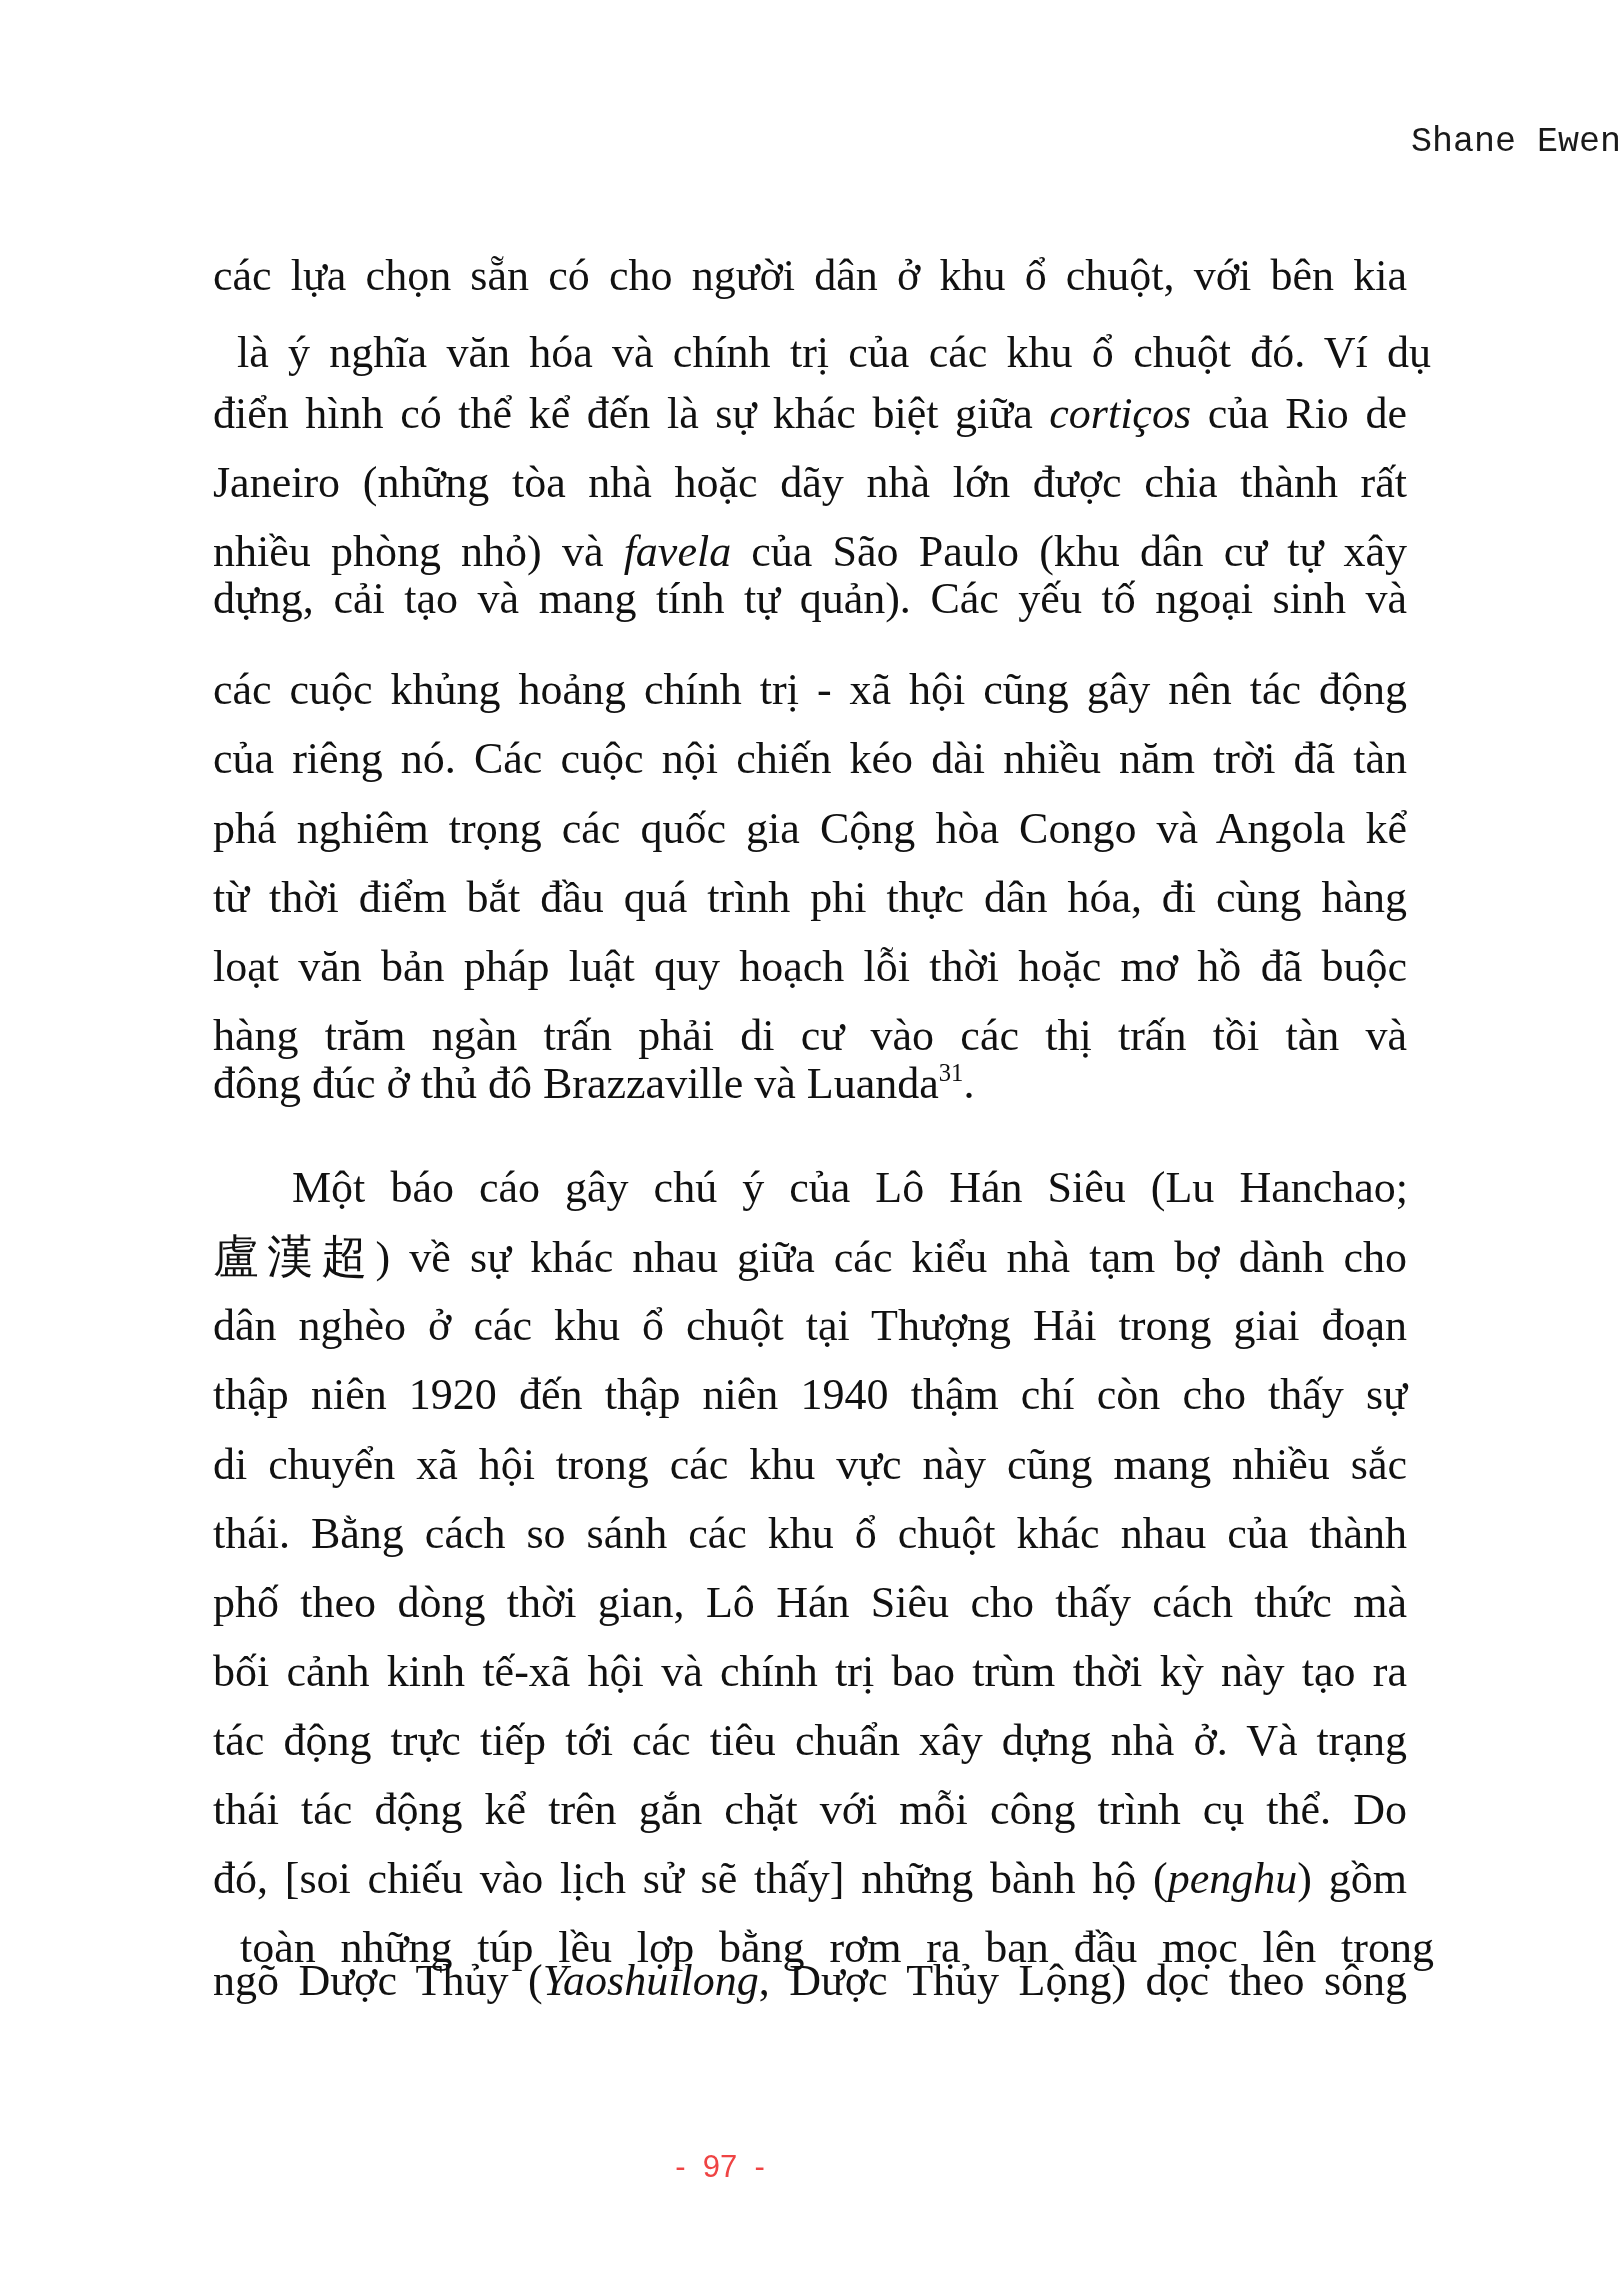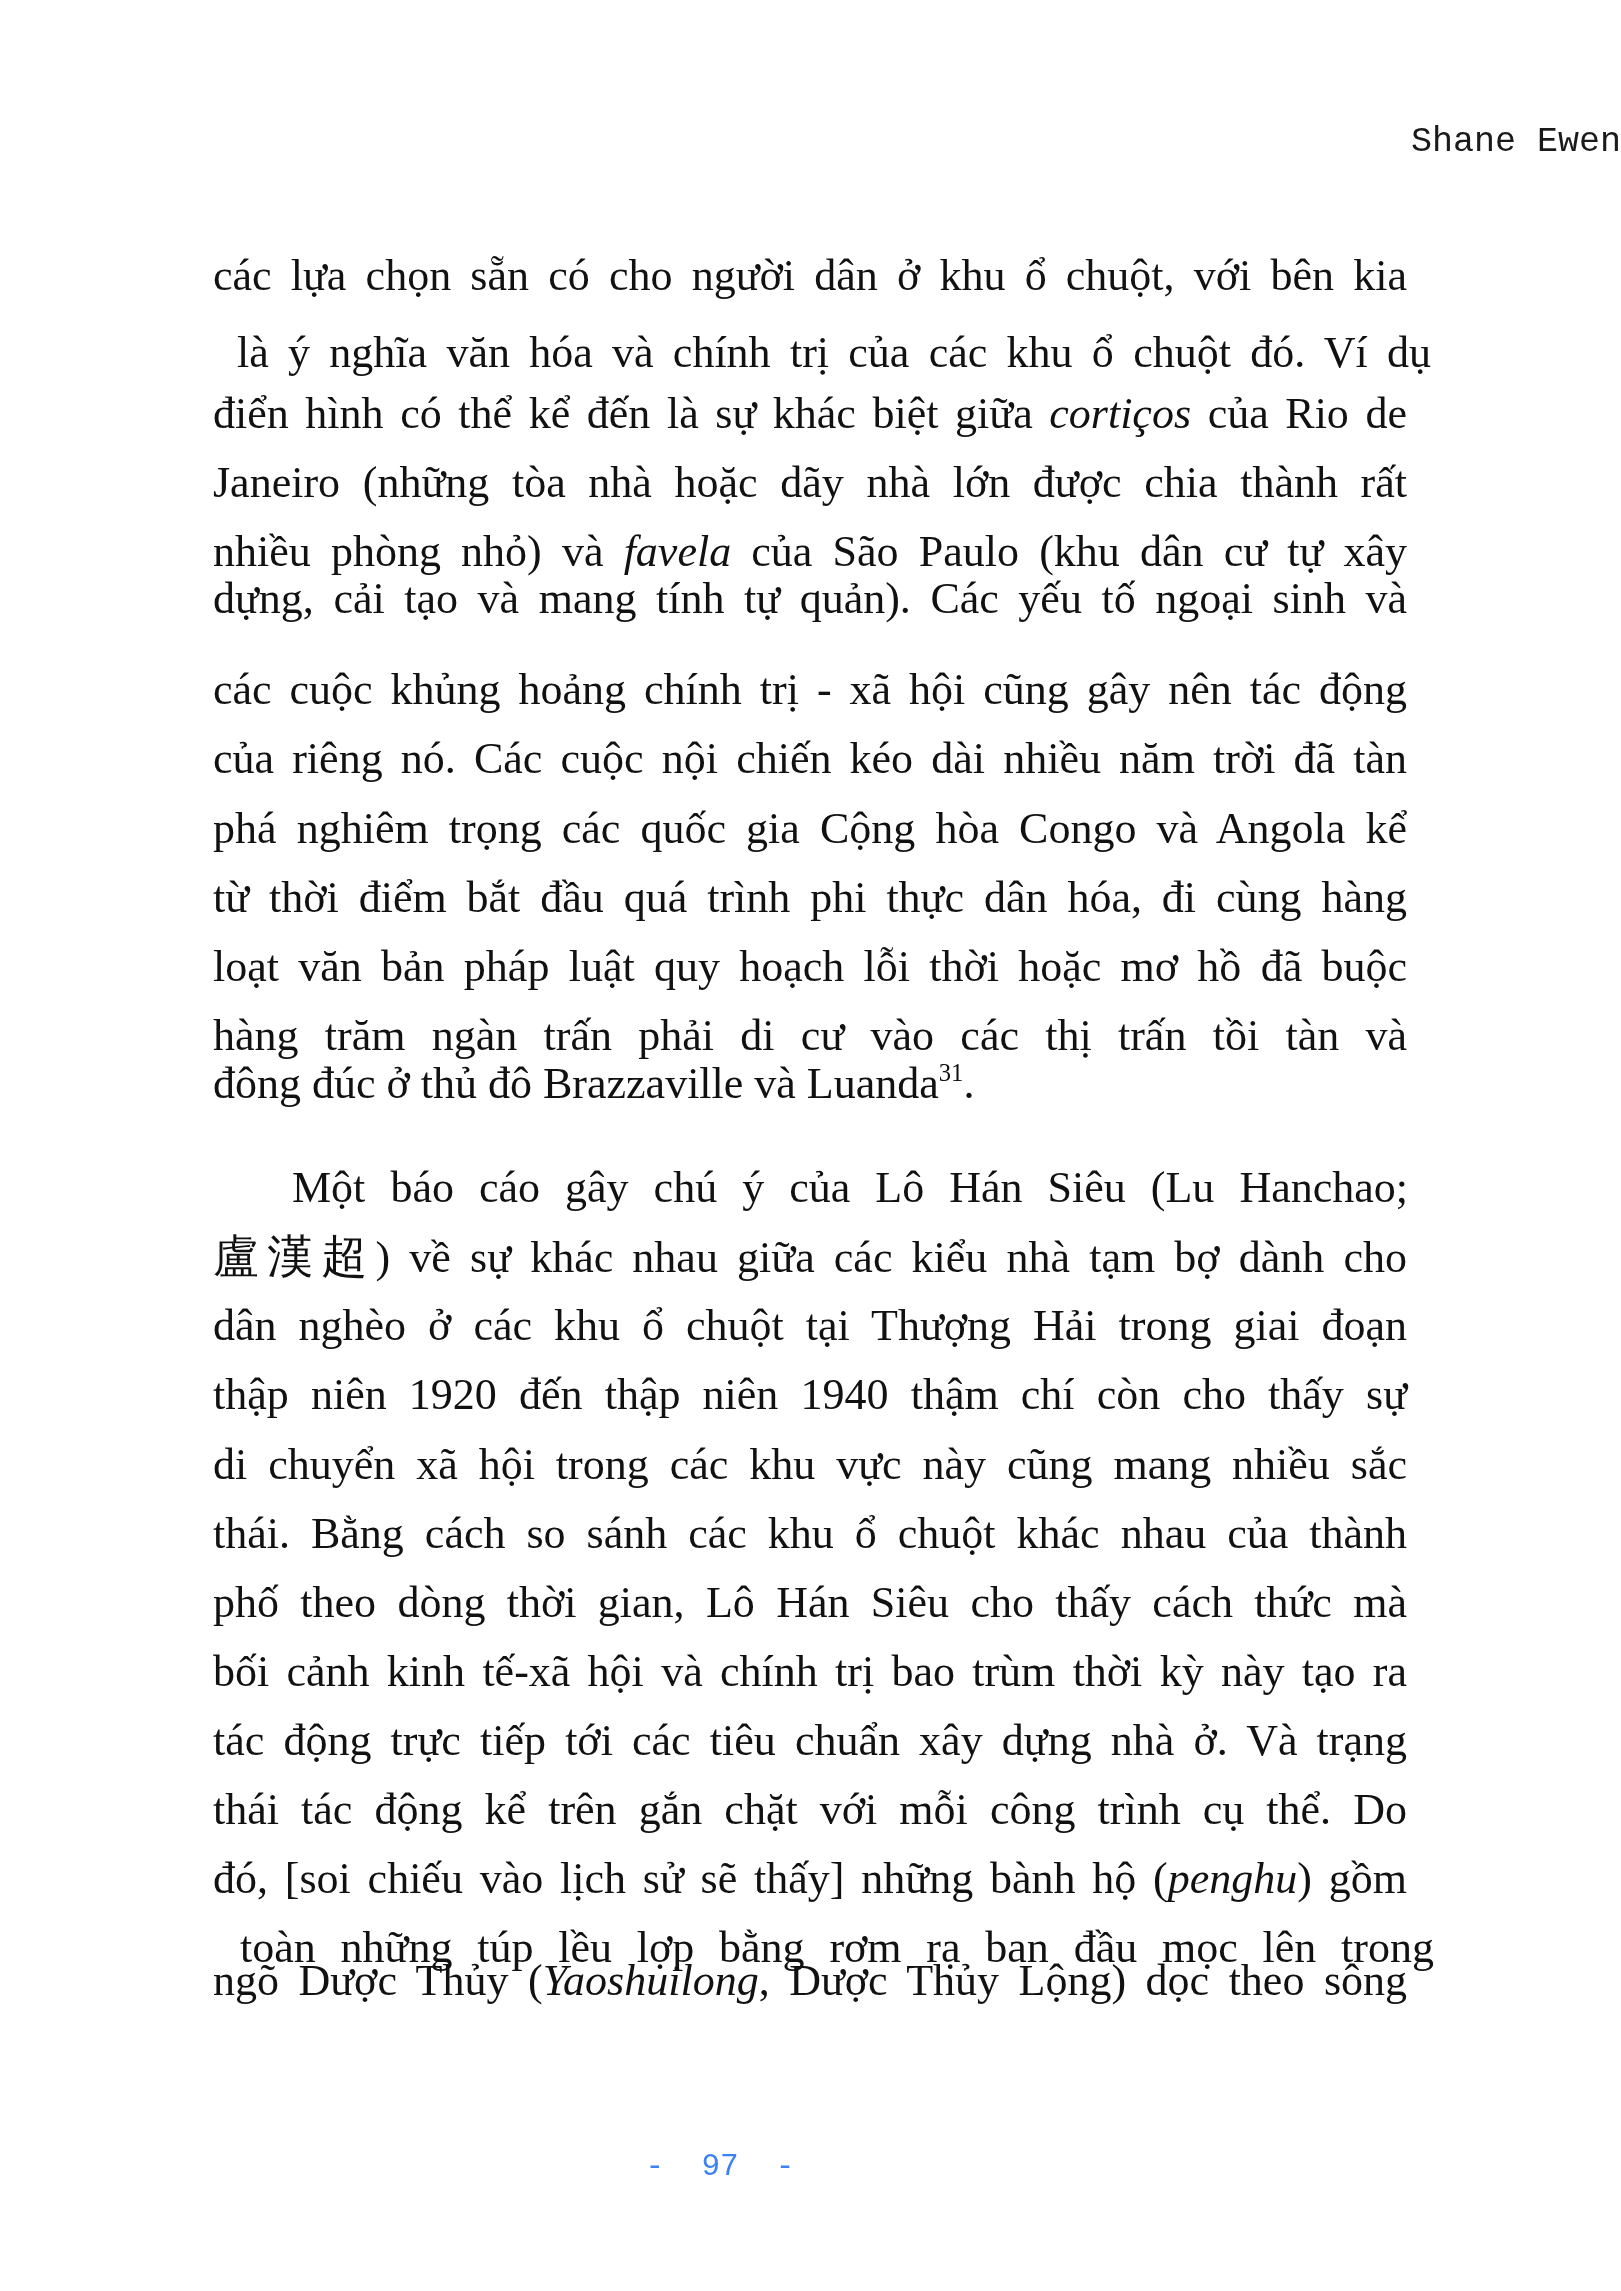--- a/index.html
+++ b/index.html
@@ -22,22 +22,22 @@
     text-align: justify; text-align-last: justify;
   }
   .line.last { text-align: left; text-align-last: left; }
   .line.indent { left: 79px; width: 1116px; }
   .line i { }
   .line sup { font-size: 24.6px; line-height: 0; vertical-align: 17px; }
   .cjk { font-family: "DejaVu Sans", sans-serif; font-size: 46px; }
   .folio {
     position: absolute; left: 0; width: 1440px; top: 2148px;
     text-align: center;
-    font-family: Liberation Mono, monospace;
-    font-size: 31px; line-height: 38px; color: #3b82f6;
+    font-family: Liberation Sans, sans-serif;
+    font-size: 31px; line-height: 38px; color: #ef4444;
     white-space: pre;
   }
 </style>
 </head>
 <body>
 
 <div class="running-head">Shane Ewen</div>
 
 <div class="body-text" id="body-text">
     <div>

